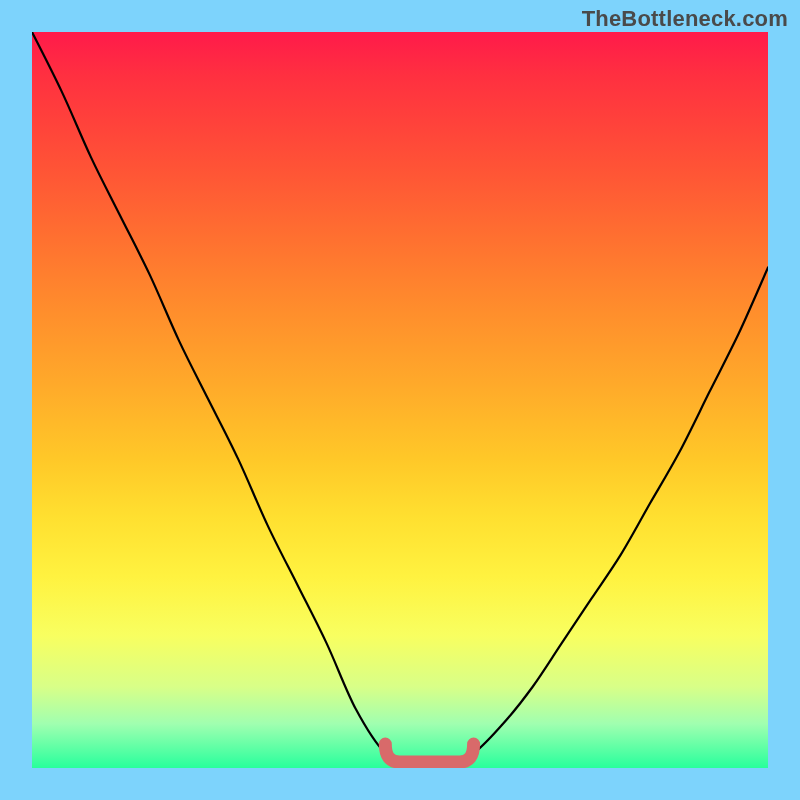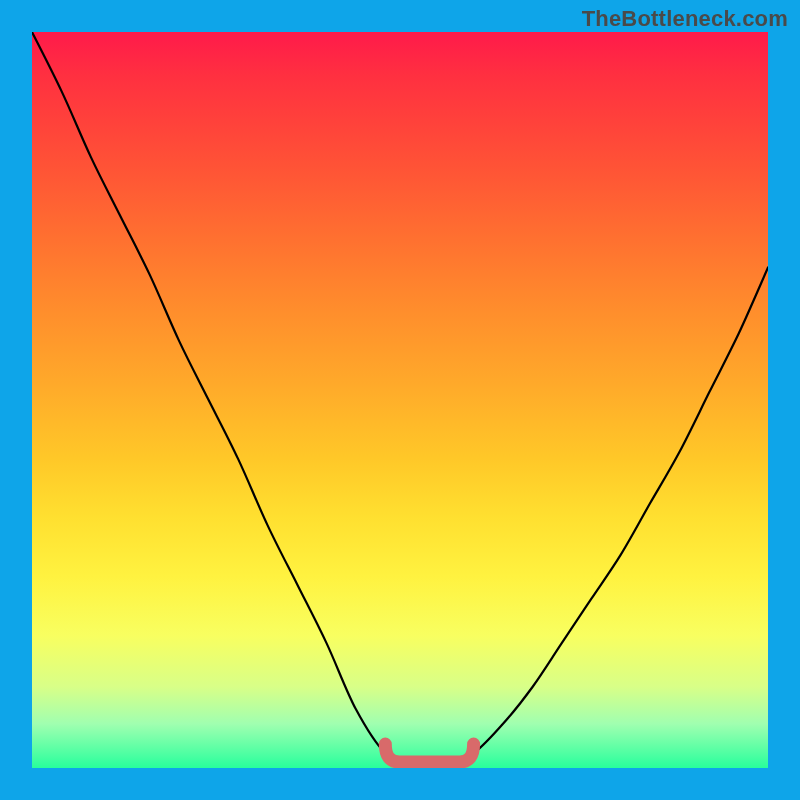--- a/index.html
+++ b/index.html
@@ -8,21 +8,21 @@
     width: 800px;
     height: 800px;
     background: #000;
     overflow: hidden;
     font-family: Arial, Helvetica, sans-serif;
   }
   .frame {
     position: relative;
     width: 800px;
     height: 800px;
-    background: #0ea5e9;
+    background: #7dd3fc;
   }
   .watermark {
     position: absolute;
     top: 6px;
     right: 12px;
     color: #4a4a4a;
     font-size: 22px;
     font-weight: 600;
     letter-spacing: 0.2px;
     z-index: 10;

